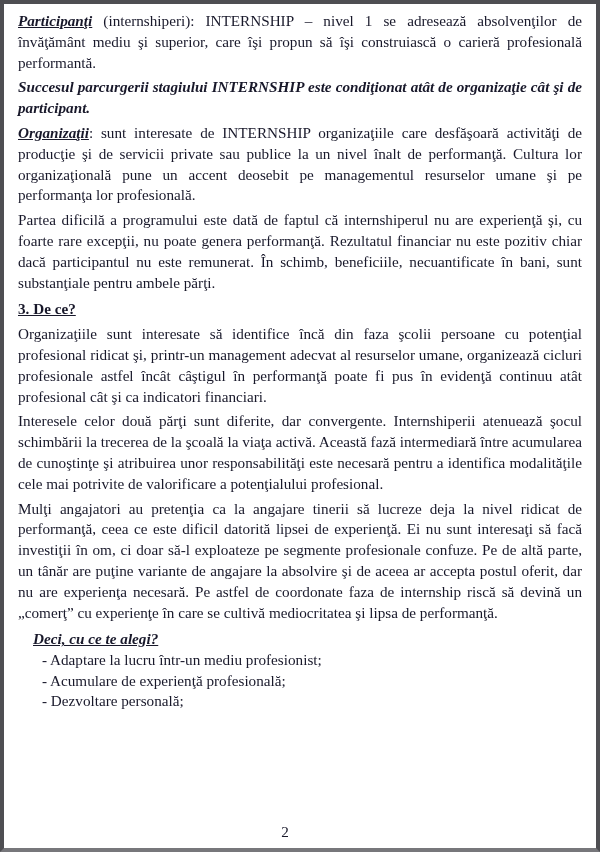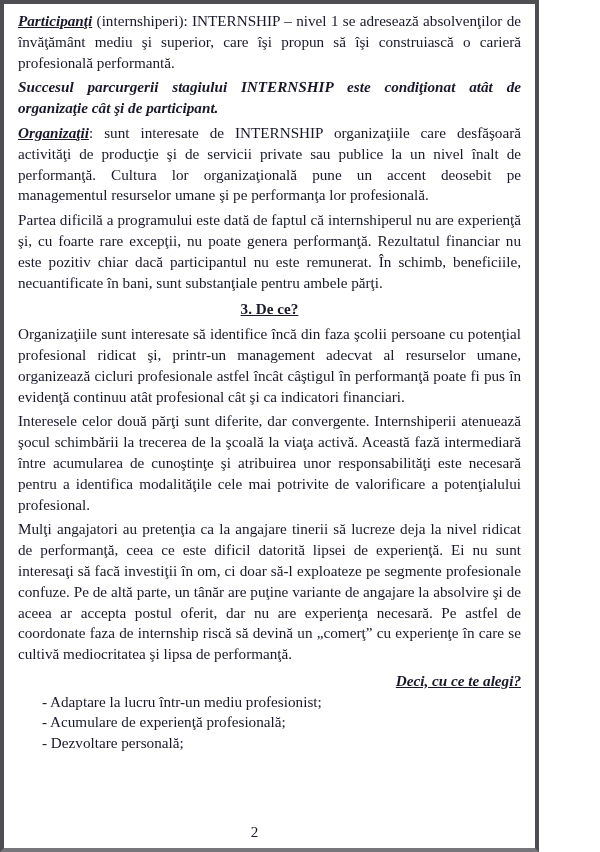--- a/index.html
+++ b/index.html
@@ -2,21 +2,21 @@
 <html><head>
 <meta charset="utf-8">
 <style>
   html, body {
     margin: 0;
     padding: 0;
     background: #ffffff;
   }
   .page {
     box-sizing: border-box;
-    width: 539px;
+    width: 600px;
     height: 852px;
     border: 4px solid #4e4e52;
     border-bottom-color: #77777b;
     background: #ffffff;
     padding: 7px 14px 5px 14px;
     font-family: "Liberation Serif", serif;
     font-size: 15.2px;
     line-height: 20.8px;
     color: #18182a;
     display: flex;
@@ -34,29 +34,29 @@
   }
   .emphasis {
     font-weight: bold;
     font-style: italic;
   }
   .heading {
     font-size: inherit;
     font-weight: bold;
     text-decoration: underline;
     margin: 2px 0 4px 0;
-    text-align: center;
+    text-align: left;
   }
   .subheading {
     font-size: inherit;
     font-weight: bold;
     font-style: italic;
     text-decoration: underline;
     margin: 2px 0 0 15px;
-    text-align: right;
+    text-align: left;
   }
   ul.benefit-list {
     list-style: none;
     margin: 0;
     padding: 0 0 0 24px;
     line-height: 20.4px;
   }
   .footer {
     margin-top: auto;
     flex-shrink: 0;

